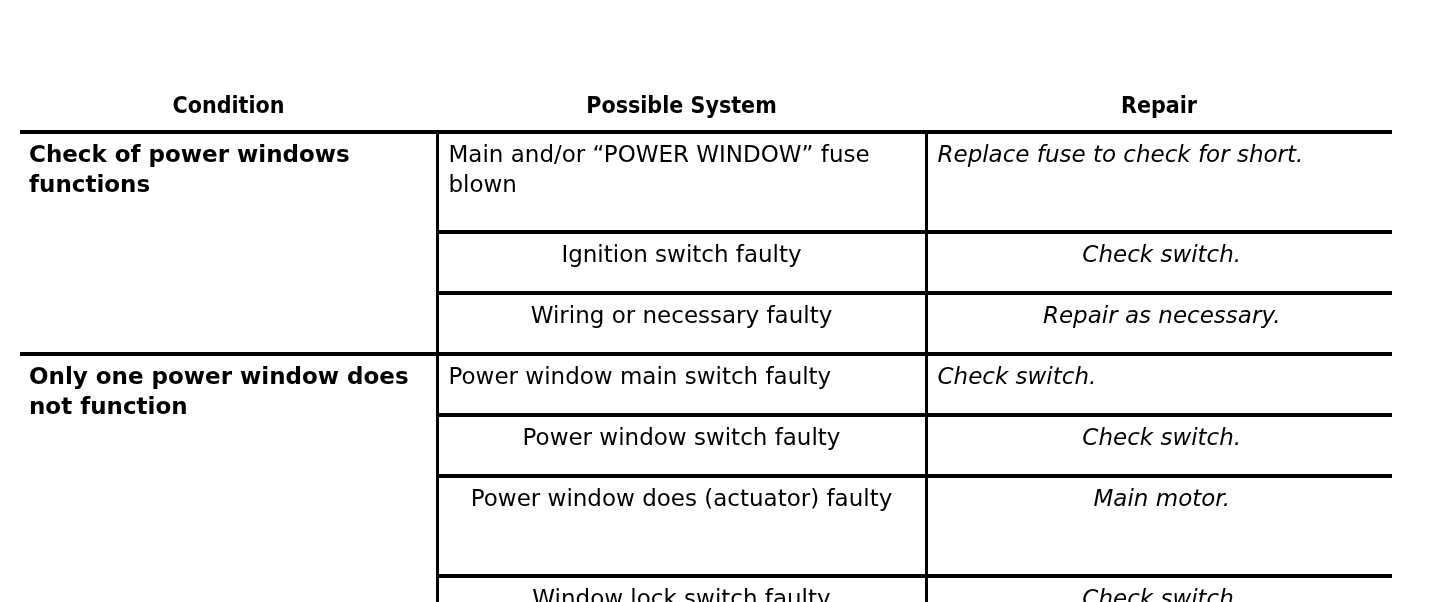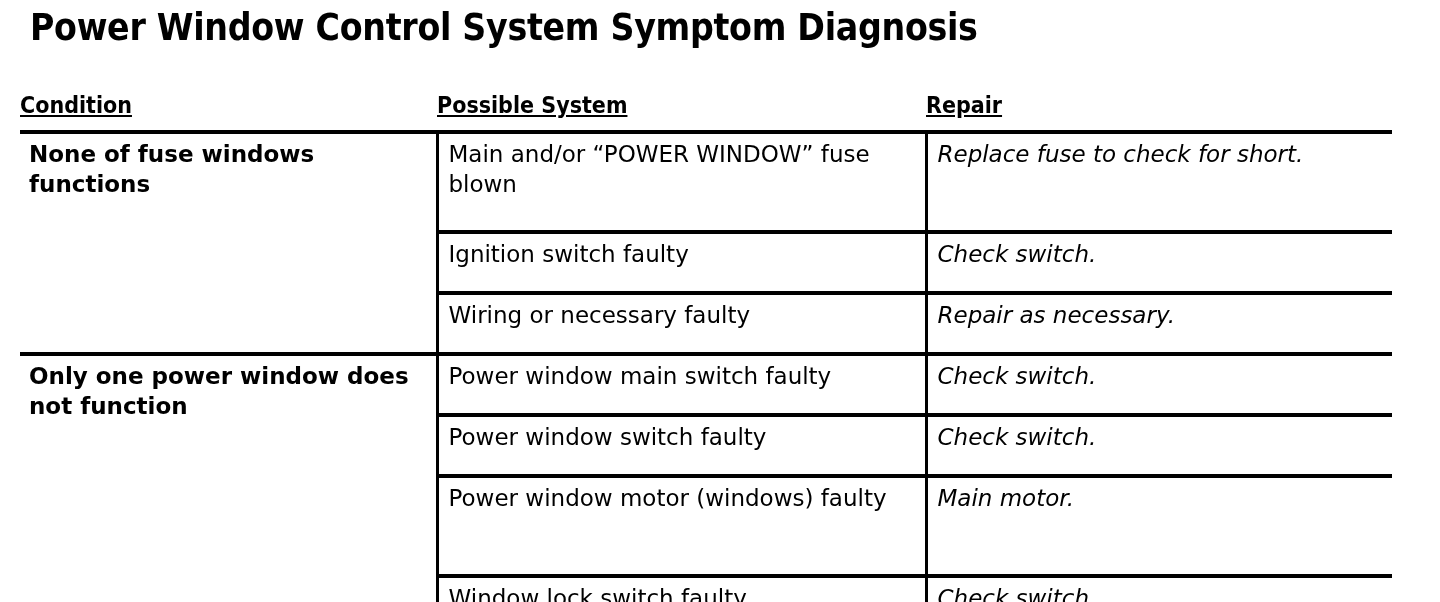--- a/index.html
+++ b/index.html
@@ -47,26 +47,25 @@
   }
 
   .diag-table col.c-condition { width: 417px; }
   .diag-table col.c-cause     { width: 489px; }
   .diag-table col.c-action    { width: 466px; }
 
   
   .diag-table thead th {
     font-size: 23px;
     font-weight: bold;
-    text-align: left;
+    text-align: center;
     padding: 4px 0 12px 0;
     border: none;
     vertical-align: bottom;
     font-stretch: condensed;
-    text-decoration: underline;
   }
 
   
   .diag-table td {
     vertical-align: top;
     font-size: 23px;
     line-height: 1.30;
     padding: 6px 10px 10px 10px;
     border: none;
   }
@@ -88,54 +87,53 @@
     font-style: italic;
     padding-right: 6px;
   }
 
   
   
   tr.group-start > td { border-top: 4px solid #000000; }
 
   
   tr.sub-row > td.cell-cause,
-  tr.sub-row > td.cell-action { border-top: 4px solid #000000; }
+  tr.sub-row > td.cell-action { border-top: 4px solid #000000; text-align: center; }
 
   
   td.cell-condition { border-right: 3px solid #000000; }
   td.cell-cause     { border-right: 3px solid #000000; margin-left: 24px; }
 
   
   tr.h-two  td { height: 80px; }
   tr.h-one  td { height: 41px; }
 </style>
 </head>
 <body>
 
 <div id="page">
 
-  <div class="doc-title">Power Window Control System Symptom Diagnosis</div>
 
   <table class="diag-table">
     <colgroup>
       <col class="c-condition">
       <col class="c-cause">
       <col class="c-action">
     </colgroup>
     <thead>
       <tr>
         <th>Condition</th>
         <th>Possible System</th>
         <th>Repair</th>
       </tr>
     </thead>
     <tbody>
 
       <tr class="group-start h-two">
-        <td class="cell-condition" rowspan="3">None of fuse windows functions</td>
+        <td class="cell-condition" rowspan="3">Check of power windows functions</td>
         <td class="cell-cause">Main and/or “POWER WINDOW” fuse blown</td>
         <td class="cell-action">Replace fuse to check for short.</td>
       </tr>
       <tr class="sub-row h-one">
         <td class="cell-cause">Ignition switch faulty</td>
         <td class="cell-action">Check switch.</td>
       </tr>
       <tr class="sub-row h-one">
         <td class="cell-cause">Wiring or necessary faulty</td>
         <td class="cell-action">Repair as necessary.</td>
@@ -144,21 +142,21 @@
       <tr class="group-start h-one">
         <td class="cell-condition" rowspan="5">Only one power window does not function</td>
         <td class="cell-cause">Power window main switch faulty</td>
         <td class="cell-action">Check switch.</td>
       </tr>
       <tr class="sub-row h-one">
         <td class="cell-cause">Power window switch faulty</td>
         <td class="cell-action">Check switch.</td>
       </tr>
       <tr class="sub-row h-two">
-        <td class="cell-cause">Power window motor (windows) faulty</td>
+        <td class="cell-cause">Power window does (actuator) faulty</td>
         <td class="cell-action">Main motor.</td>
       </tr>
       <tr class="sub-row h-one">
         <td class="cell-cause">Window lock switch faulty</td>
         <td class="cell-action">Check switch.</td>
       </tr>
 
     </tbody>
   </table>
 

